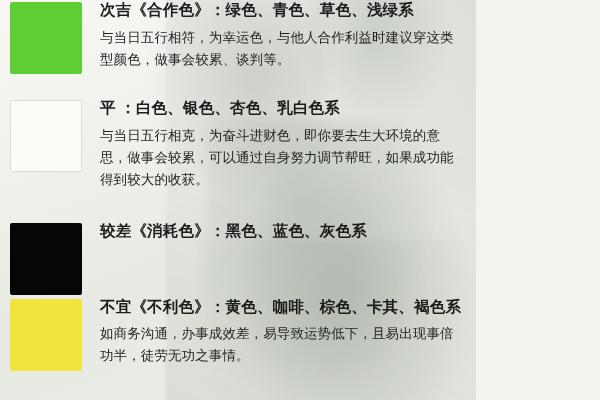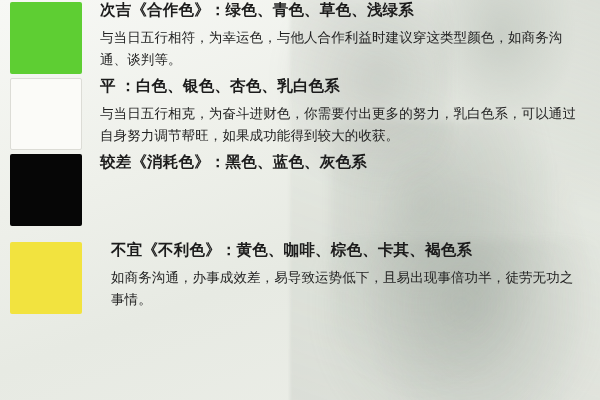--- a/index.html
+++ b/index.html
@@ -8,21 +8,21 @@
   }
   body {
     width: 600px;
     height: 400px;
     overflow: hidden;
     font-family: "Liberation Sans", sans-serif;
     background: #f2f4ef;
   }
   .page {
     position: relative;
-    width: 600px;
+    width: 476px;
     height: 400px;
     overflow: hidden;
     background: linear-gradient(160deg, #f7f8f5 0%, #eef0ea 35%, #e7eae3 60%, #eceee8 100%);
   }
   
   .bg-art {
     position: absolute;
     inset: 0;
     pointer-events: none;
   }
@@ -109,23 +109,23 @@
   .body {
     font-size: 13.5px;
     color: #232323;
     line-height: 1.62;
     margin: 0;
     letter-spacing: 0.1px;
   }
   
   .row-0 { margin-top: 0; }
   .row-0 .text-col { padding-top: 0; }
-  .row-1 { margin-top: 2px; }
-  .row-2 { margin-top: 2px; }
-  .row-3 { margin-top: 14px; gap: 11px; }
+  .row-1 { margin-top: 24px; }
+  .row-2 { margin-top: 30px; }
+  .row-3 { margin-top: 2px; }
   .row-0 .swatch { margin-top: 2px; }
   .row-1 .swatch { margin-top: 2px; }
   .row-2 .swatch { margin-top: 2px; }
   .row-3 .swatch { margin-top: 2px; }
 </style>
 </head>
 <body>
 
 <div class="page">
 
@@ -137,31 +137,31 @@
   </div>
 
   <div class="content">
 
     <div class="row row-0">
       <div class="swatch-col">
         <div class="swatch" style="background:#5ece33"></div>
       </div>
       <div class="text-col">
         <p class="heading">次吉《合作色》：绿色、青色、草色、浅绿系</p>
-        <p class="body">与当日五行相符，为幸运色，与他人合作利益时建议穿这类型颜色，如商务沟通、谈判等。</p>
+        <p class="body">与当日五行相符，为幸运色，与他人合作利益时建议穿这类型颜色，做事会较累、谈判等。</p>
       </div>
     </div>
 
     <div class="row row-1">
       <div class="swatch-col">
         <div class="swatch bordered" style="background:#fbfbf8"></div>
       </div>
       <div class="text-col">
         <p class="heading">平 ：白色、银色、杏色、乳白色系</p>
-        <p class="body">与当日五行相克，为奋斗进财色，你需要付出更多的努力，乳白色系，可以通过自身努力调节帮旺，如果成功能得到较大的收获。</p>
+        <p class="body">与当日五行相克，为奋斗进财色，即你要去生大环境的意思，做事会较累，可以通过自身努力调节帮旺，如果成功能得到较大的收获。</p>
       </div>
     </div>
 
     <div class="row row-2">
       <div class="swatch-col">
         <div class="swatch" style="background:#060606"></div>
       </div>
       <div class="text-col">
         <p class="heading">较差《消耗色》：黑色、蓝色、灰色系</p>
       </div>

